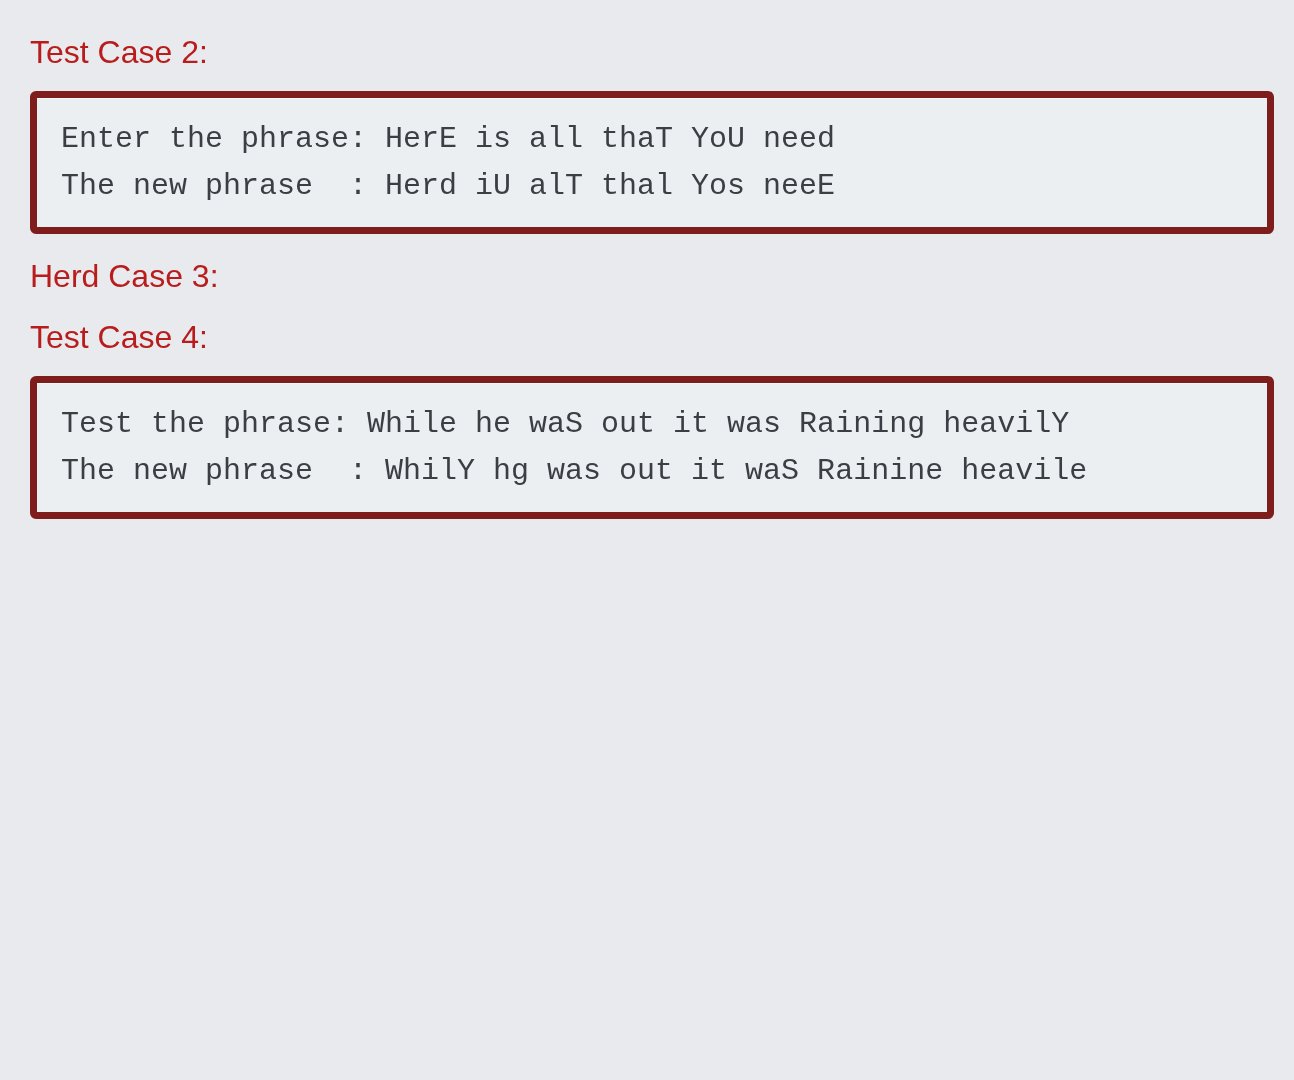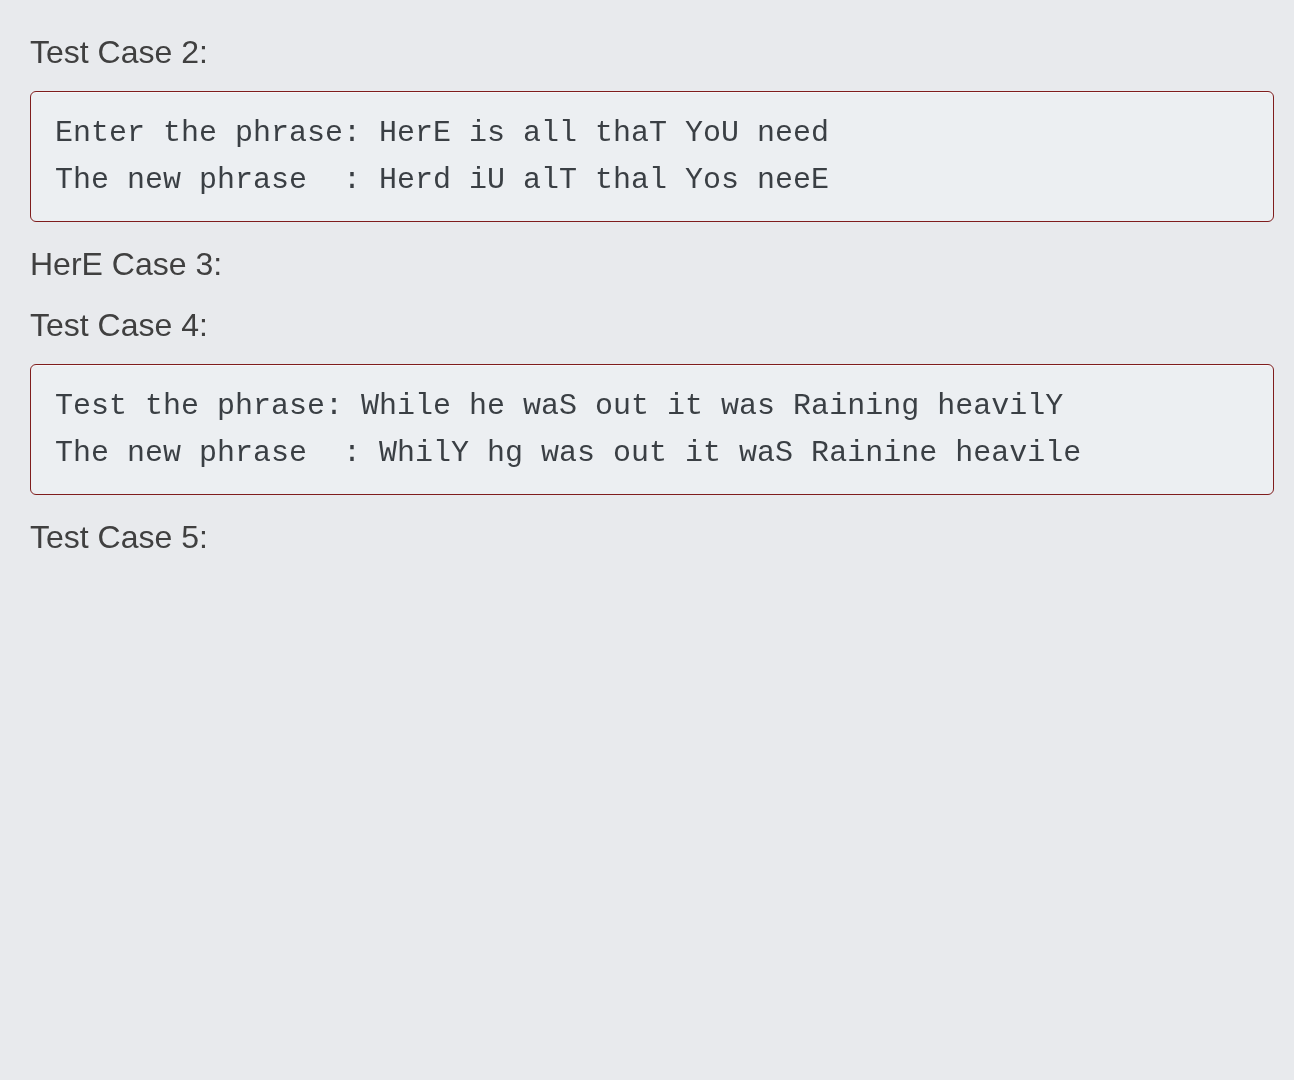--- a/index.html
+++ b/index.html
@@ -7,48 +7,47 @@
     padding: 0;
     width: 1294px;
     background: #e8eaed;
     font-family: Arial, Helvetica, sans-serif;
   }
   .page {
     padding: 10px 20px 20px 30px;
   }
   .tc-heading {
     font-size: 32px;
-    color: #404040;
+    color: #b91c1c;
     margin: 24px 0 20px 0;
     font-weight: 400;
   }
   .code-block {
     background: #eceff2;
-    border: 1px solid #7f1d1d;
+    border: 7px solid #7f1d1d;
     border-radius: 6px;
     padding: 18px 24px;
     font-family: "Courier New", Courier, monospace;
     font-size: 30px;
     line-height: 1.55;
     color: #3a3f44;
     white-space: pre-wrap;
     word-break: break-all;
     box-shadow: 0 1px 0 rgba(255,255,255,0.5) inset;
   }
 </style>
 </head>
 <body>
 
 <div class="page">
 
   <div class="tc-heading">Test Case 2:</div>
   <div class="code-block">Enter the phrase: HerE is all thaT YoU need
 The new phrase  : Herd iU alT thal Yos neeE</div>
 
-  <div class="tc-heading">HerE Case 3:</div>
+  <div class="tc-heading">Herd Case 3:</div>
 
   <div class="tc-heading">Test Case 4:</div>
   <div class="code-block">Test the phrase: While he waS out it was Raining heavilY
 The new phrase  : WhilY hg was out it waS Rainine heavile</div>
 
-  <div class="tc-heading">Test Case 5:</div>
 
 </div>
 
 </body></html>

